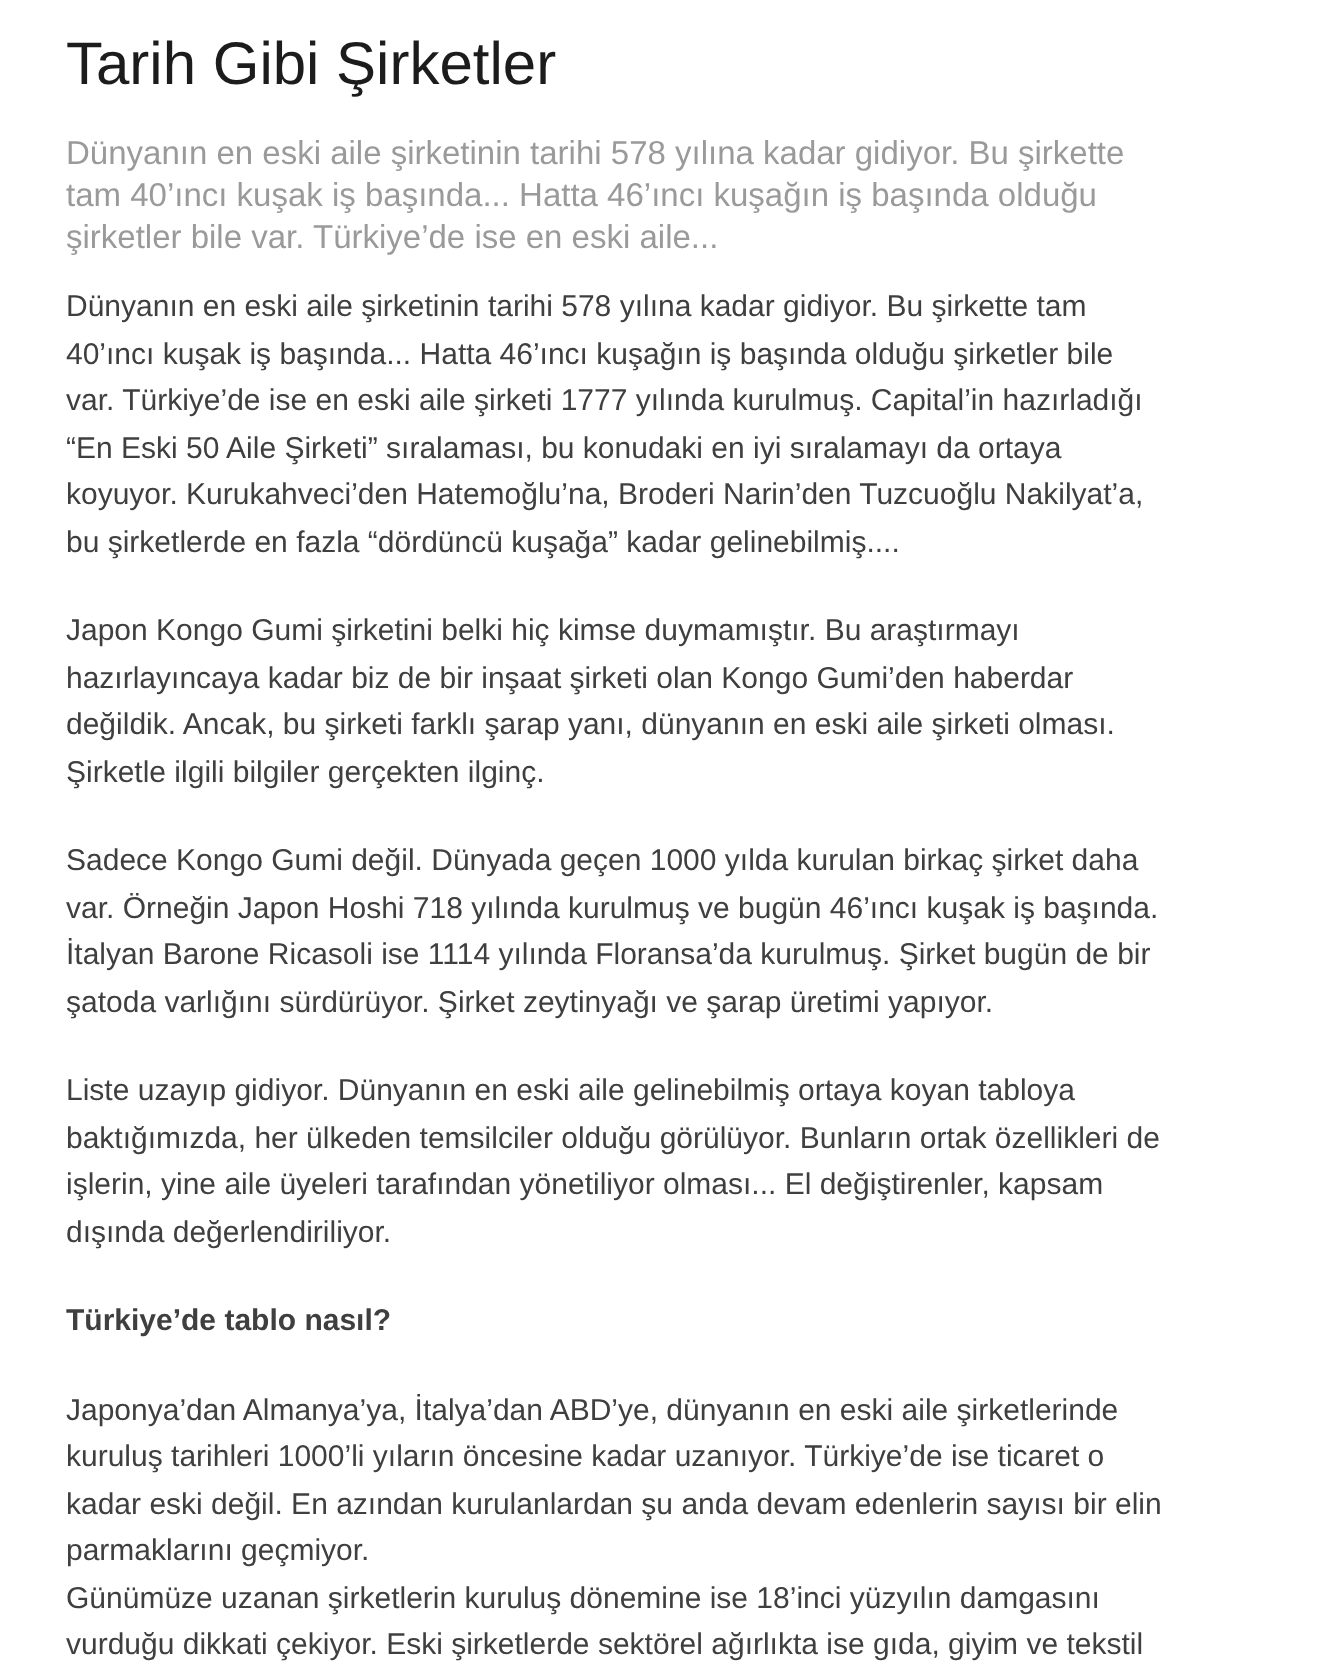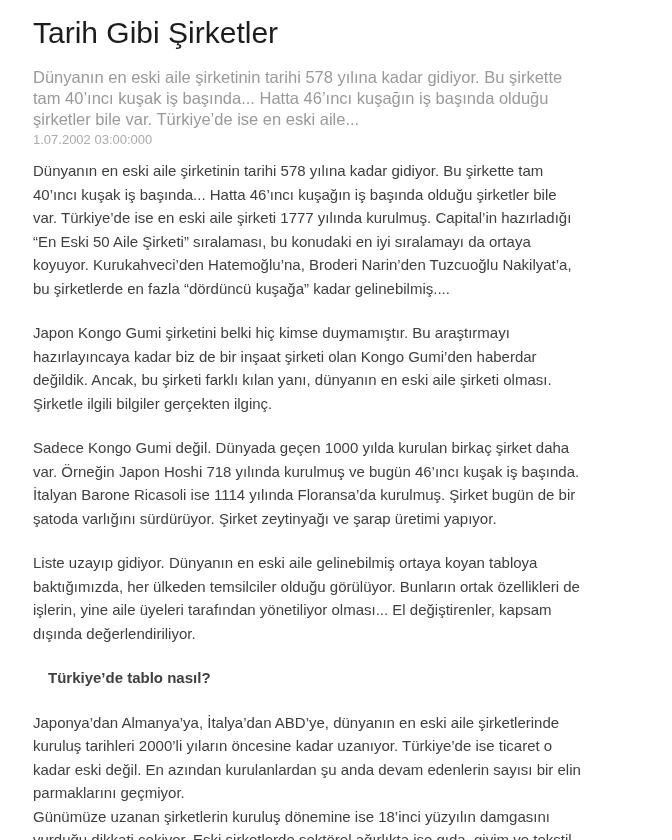--- a/index.html
+++ b/index.html
@@ -45,50 +45,49 @@
     line-height: 23.5px;
     color: #3f3f3f;
   }
   .article-body p.first {
     margin-top: 12px;
   }
   .article-body p.cont {
     margin-top: 0;
   }
   .article-body h2 {
-    margin: 21px 0 0 15px;
+    margin: 21px 0 0 0;
     font-size: 15px;
     line-height: 23.5px;
     font-weight: 700;
     color: #3f3f3f;
   }
 </style>
 </head>
 <body>
 
 <div class="page">
 
   <h1 class="article-title">Tarih Gibi Şirketler</h1>
 
   <p class="article-lede">Dünyanın en eski aile şirketinin tarihi 578 yılına kadar gidiyor. Bu şirkette tam 40’ıncı kuşak iş başında... Hatta 46’ıncı kuşağın iş başında olduğu şirketler bile var. Türkiye’de ise en eski aile...</p>
 
-  <div class="article-date">1.07.2002 03:00:000</div>
 
   <div class="article-body">
 
     <p class="first">Dünyanın en eski aile şirketinin tarihi 578 yılına kadar gidiyor. Bu şirkette tam 40’ıncı kuşak iş başında... Hatta 46’ıncı kuşağın iş başında olduğu şirketler bile var. Türkiye’de ise en eski aile şirketi 1777 yılında kurulmuş. Capital’in hazırladığı “En Eski 50 Aile Şirketi” sıralaması, bu konudaki en iyi sıralamayı da ortaya koyuyor. Kurukahveci’den Hatemoğlu’na, Broderi Narin’den Tuzcuoğlu Nakilyat’a, bu şirketlerde en fazla “dördüncü kuşağa” kadar gelinebilmiş....</p>
 
-    <p>Japon Kongo Gumi şirketini belki hiç kimse duymamıştır. Bu araştırmayı hazırlayıncaya kadar biz de bir inşaat şirketi olan Kongo Gumi’den haberdar değildik. Ancak, bu şirketi farklı kılan yanı, dünyanın en eski aile şirketi olması. Şirketle ilgili bilgiler gerçekten ilginç.</p>
+    <p>Japon Kongo Gumi şirketini belki hiç kimse duymamıştır. Bu araştırmayı hazırlayıncaya kadar biz de bir inşaat şirketi olan Kongo Gumi’den haberdar değildik. Ancak, bu şirketi farklı şarap yanı, dünyanın en eski aile şirketi olması. Şirketle ilgili bilgiler gerçekten ilginç.</p>
 
 
     <p>Sadece Kongo Gumi değil. Dünyada geçen 1000 yılda kurulan birkaç şirket daha var. Örneğin Japon Hoshi 718 yılında kurulmuş ve bugün 46’ıncı kuşak iş başında.  İtalyan Barone Ricasoli ise 1114 yılında Floransa’da kurulmuş. Şirket bugün de bir şatoda varlığını sürdürüyor. Şirket zeytinyağı ve şarap üretimi yapıyor.</p>
 
     <p>Liste uzayıp gidiyor. Dünyanın en eski aile gelinebilmiş ortaya koyan tabloya baktığımızda, her ülkeden temsilciler olduğu görülüyor. Bunların ortak özellikleri de işlerin, yine aile üyeleri tarafından yönetiliyor olması... El değiştirenler, kapsam dışında değerlendiriliyor.</p>
 
     <h2>Türkiye’de tablo nasıl?</h2>
 
-    <p>Japonya’dan Almanya’ya, İtalya’dan ABD’ye, dünyanın en eski aile şirketlerinde kuruluş tarihleri 2000’li yıların öncesine kadar uzanıyor. Türkiye’de ise ticaret o kadar eski değil. En azından kurulanlardan şu anda devam edenlerin sayısı bir elin parmaklarını geçmiyor.</p>
+    <p>Japonya’dan Almanya’ya, İtalya’dan ABD’ye, dünyanın en eski aile şirketlerinde kuruluş tarihleri 1000’li yıların öncesine kadar uzanıyor. Türkiye’de ise ticaret o kadar eski değil. En azından kurulanlardan şu anda devam edenlerin sayısı bir elin parmaklarını geçmiyor.</p>
 
     <p class="cont">Günümüze uzanan şirketlerin kuruluş dönemine ise 18’inci yüzyılın damgasını vurduğu dikkati çekiyor. Eski şirketlerde sektörel ağırlıkta ise gıda, giyim ve tekstil öne çıkıyorlar.</p>
 
   </div>
 
 </div>
 
 </body></html>

